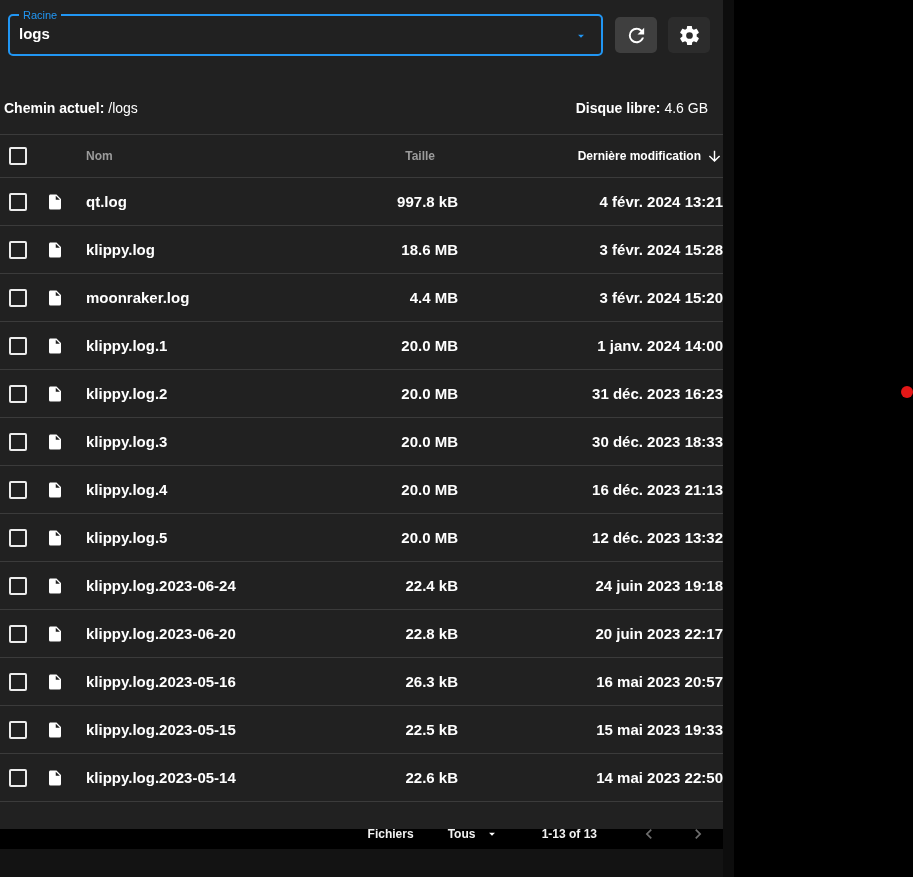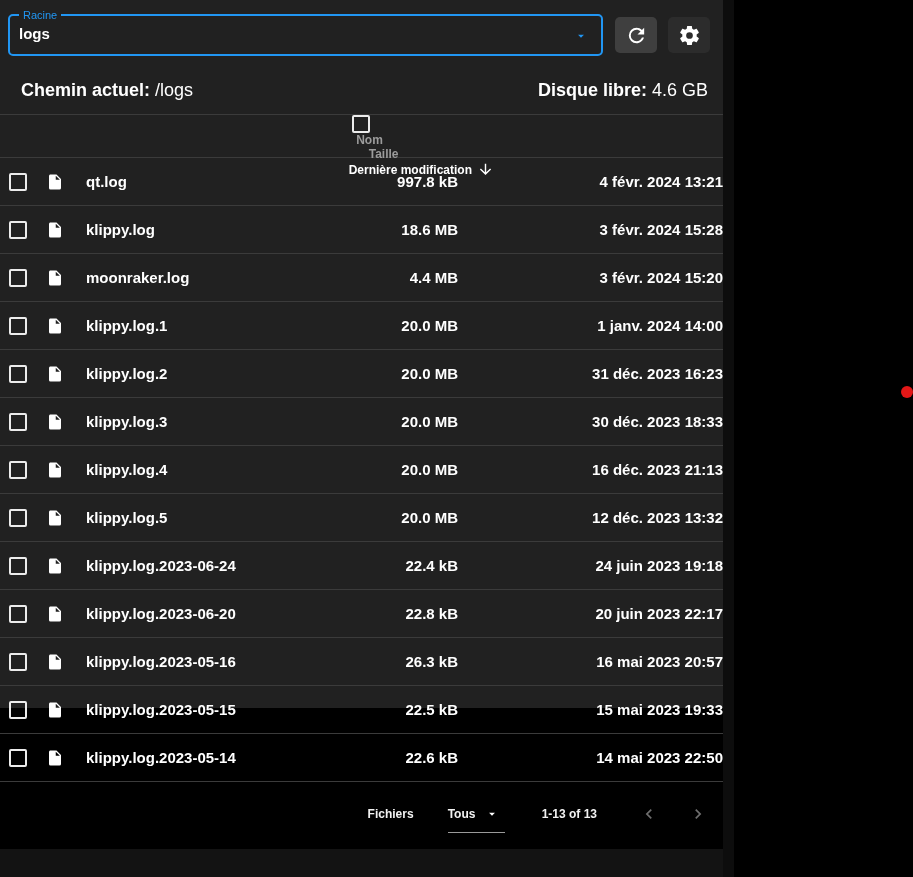--- a/index.html
+++ b/index.html
@@ -1,49 +1,49 @@
 <!DOCTYPE html>
 <html><head>
 <meta charset="utf-8">
 <style>
   * { margin:0; padding:0; box-sizing:border-box; }
   html,body { width:913px; height:877px; background:#000; overflow:hidden;
               font-family:"Liberation Sans", sans-serif; }
   .stage { position:relative; width:913px; height:877px; background:#000; }
 
   
-  .card { position:absolute; left:0; top:0; width:723px; height:708px; background:#212121; color:#fff; }
+  .card { position:absolute; left:0; top:0; width:723px; height:829px; background:#212121; color:#fff; }
   .below-card { position:absolute; left:0; top:849px; width:723px; height:28px; background:#131313; }
   .right-strip { position:absolute; left:723px; top:0; width:11px; height:877px; background:#0d0d0d; }
   .red-dot { position:absolute; left:901px; top:386px; width:12px; height:12px; border-radius:50%; background:#e31717; }
 
   
   .topbar { display:flex; align-items:center; padding:14px 13px 0 8px; height:56px; }
   .select-field { position:relative; flex:0 0 595px; height:42px; border:2px solid #2196f3;
                   border-radius:5px; margin-right:12px; cursor:pointer; }
   .select-label { position:absolute; top:-8px; left:9px; background:#212121; padding:0 4px;
                   color:#2196f3; font-size:11px; line-height:14px; }
   .select-value { position:absolute; left:9px; top:9px; font-size:15px; font-weight:bold; color:#fff; }
   .select-caret { position:absolute; right:13px; top:13px; width:14px; height:14px; fill:#2196f3; }
   .icon-btn { width:42px; height:36px; border:none; border-radius:5px; display:flex;
               align-items:center; justify-content:center; cursor:pointer; }
   .btn-refresh { background:#3f3f3f; margin-right:11px; }
   .btn-gear { background:#2c2c2c; }
   .icon-btn svg { width:23px; height:23px; fill:#fff; }
 
   
-  .info-bar { display:flex; justify-content:space-between; margin-top:24px; height:18px;
-              padding:0 15px 0 21px; font-size:18px; color:#fff; }
+  .info-bar { display:flex; justify-content:space-between; margin-top:44px; height:18px;
+              padding:0 15px 0 4px; font-size:14px; color:#fff; }
   .info-bar b { font-weight:bold; }
   .info-bar span.val { font-weight:normal; }
 
   
   .thead, .trow { display:flex; align-items:center; border-bottom:1px solid #3b3b3b; }
   .thead { margin-top:16px; height:44px; border-top:1px solid #3b3b3b; font-size:12px;
-           font-weight:bold; color:#9b9b9b;flex-direction:column; }
+           font-weight:bold; color:#9b9b9b; }
   .trow { height:48px; font-size:15px; font-weight:bold; color:#fff; cursor:pointer; }
   .cell-check { width:37px; padding-left:9px; display:flex; align-items:center; }
   .checkbox { width:18px; height:18px; border:2px solid #ececec; border-radius:2px; cursor:pointer; }
   .cell-icon { width:24px; margin-left:9px; display:flex; align-items:center; }
   .cell-icon svg { width:18px; height:20px; fill:#fff; }
   .cell-name { flex:1; margin-left:16px; text-align:left; }
   .cell-size { width:120px; text-align:right; display:flex; justify-content:flex-end; align-items:center; }
   .cell-date { width:265px; text-align:right; display:flex; justify-content:flex-end; align-items:center; }
   .thead .cell-name { color:#9b9b9b; }
   .arrow-slot { display:inline-block; width:18px; margin-left:5px; }

